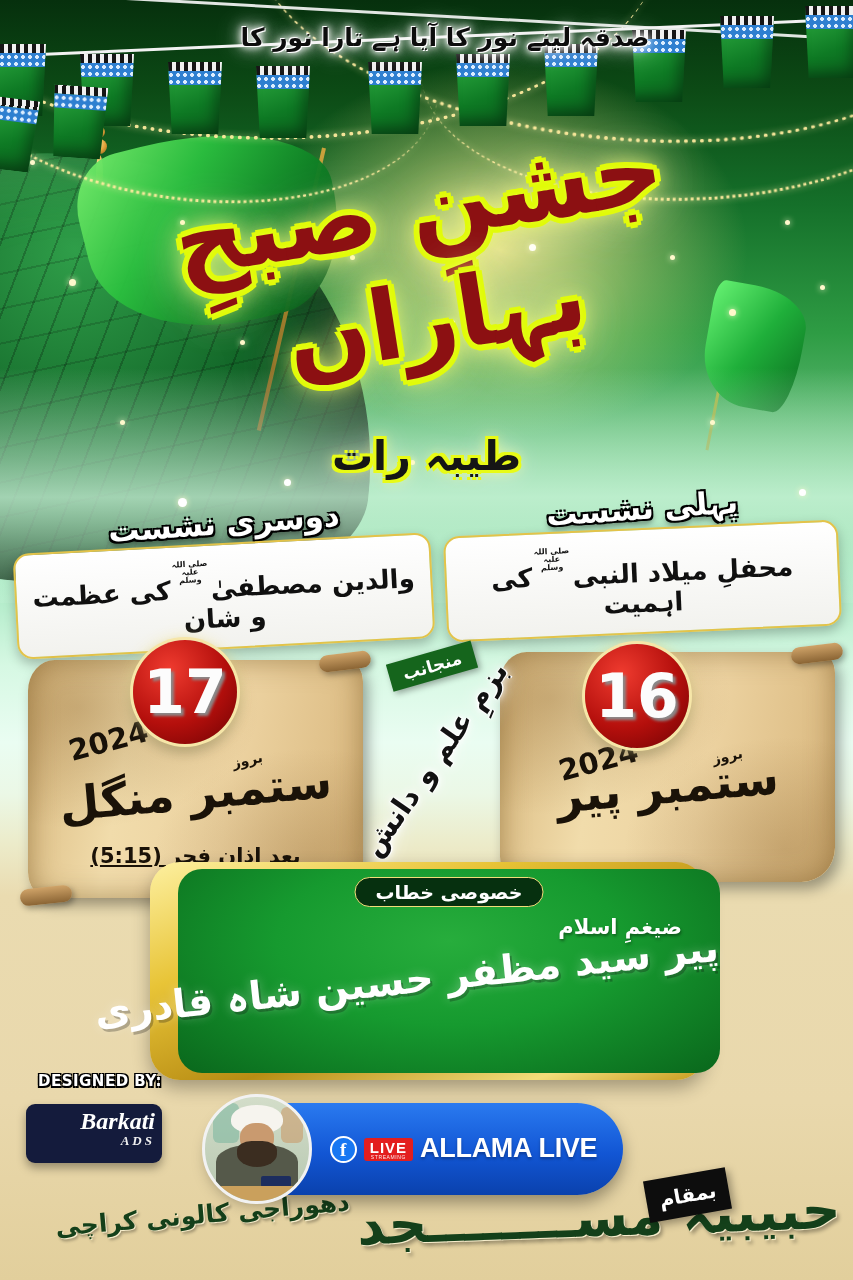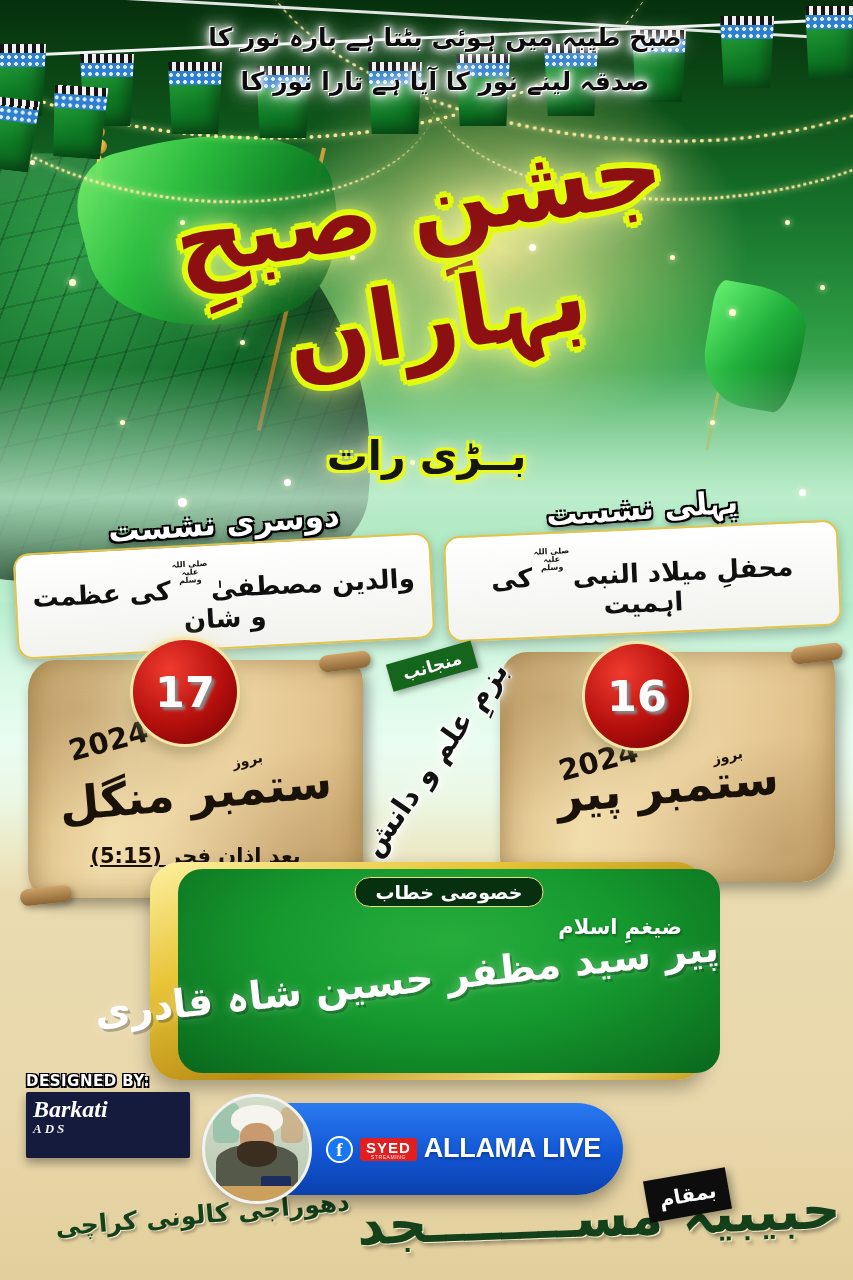--- a/index.html
+++ b/index.html
@@ -115,21 +115,21 @@
   .scroll::before, .scroll::after { content:""; position:absolute; width:52px; height:17px; border-radius:9px;
     background:linear-gradient(#cfa368,#8a6434); box-shadow:2px 3px 6px rgba(0,0,0,.35); }
   .scroll::before { right:-8px; top:-7px; transform:rotate(-7deg); }
   .scroll::after  { left:-8px; bottom:-6px; transform:rotate(-6deg); }
   .scroll-16 { left:500px; top:652px; width:335px; height:230px; }
   .scroll-17 { left:28px;  top:660px; width:335px; height:238px; }
   .day-circle { position:absolute; width:104px; height:104px; border-radius:50%; z-index:8;
     background:radial-gradient(circle at 35% 28%, #ef3b2f, #b40f0c 55%, #790405 92%);
     box-shadow:0 0 0 3px #f6e6a8, 0 0 16px rgba(255,240,160,.85), 0 6px 14px rgba(0,0,0,.4);
     display:flex; align-items:center; justify-content:center; }
-  .day-num { color:#fcfcfc; font-weight:bold; font-size:43px; text-shadow:3px 3px 3px #8a8a8a; }
+  .day-num { color:#fcfcfc; font-weight:bold; font-size:60px; text-shadow:3px 3px 3px #8a8a8a; }
   .c16 { left:85px; top:-8px; } .c17 { left:105px; top:-20px; }
   .sc-year { position:absolute; font-weight:bold; font-size:29px; color:#171008; transform:rotate(-15deg); }
   .sc-month { position:absolute; left:0; width:100%; text-align:center; color:#1a1208; font-weight:bold;
     font-size:46px; transform:rotate(-5deg); }
   .m16 { top:108px; } .m17 { top:106px; }
   .sc-prefix { position:absolute; font-weight:bold; font-size:14px; color:#1a1208; transform:rotate(-12deg); }
   .p16 { right:92px; top:96px; } .p17 { right:100px; top:92px; }
   .sc-time { position:absolute; left:0; width:100%; text-align:center; color:#1a1208; font-weight:bold; font-size:21px; }
   .t16 { top:178px; } .t17 { top:184px;text-decoration:underline; }
 
@@ -150,24 +150,24 @@
   .speech-tag { position:absolute; left:50%; top:8px; transform:translateX(-50%);
     background:#06300f; color:#fff; font-weight:bold; font-size:19px; padding:3px 20px;
     border:1px solid #f3dd7a; border-radius:16px; white-space:nowrap; }
   .speech-honorific { position:absolute; right:38px; top:46px; color:#fff; font-weight:bold; font-size:21px;
     text-shadow:1px 2px 3px rgba(0,0,0,.4); }
   .speaker-name { position:absolute; left:0; top:84px; width:100%; text-align:center;
     transform:rotate(-6deg); color:#fff; font-weight:bold; font-size:39px; white-space:nowrap;
     text-shadow:2px 3px 0 rgba(0,0,0,.25), 0 0 12px rgba(255,255,255,.35); }
 
   
-  .designer { left:26px; top:1072px; width:164px; z-index:10; text-align:left; }
+  .designer { left:26px; top:1072px; width:136px; z-index:10; text-align:right; }
   .designer-heading { color:#fff; font-weight:bold; font-size:15px; letter-spacing:.5px;
     text-shadow:1.5px 1.5px 0 #000, -1.5px -1.5px 0 #000, 1.5px -1.5px 0 #000, -1.5px 1.5px 0 #000; }
-  .designer-box { margin-top:2px; background:#141b3c; border-radius:2px; padding:5px 7px 21px;
+  .designer-box { margin-top:14px; background:#141b3c; border-radius:9px; padding:5px 7px 14px;
     box-shadow:0 5px 10px rgba(0,0,0,.35); }
   .designer-name { color:#fff; font-family:"Liberation Serif", serif; font-style:italic; font-weight:bold; font-size:24px; line-height:1; }
   .designer-sub { color:#f0f0f0; font-family:"Liberation Serif", serif; font-style:italic; font-weight:bold;
     font-size:13px; letter-spacing:3px; line-height:1.2; }
   .designer-phone { margin-top:4px; background:#fff; border-radius:11px; padding:2px 4px;
     color:#0d0d0d; font-weight:bold; font-size:15.5px; letter-spacing:.5px; box-shadow:inset 0 0 3px rgba(0,0,0,.4); }
 
   
   .live-pill { left:208px; top:1103px; width:415px; height:92px; z-index:10; border-radius:46px;
     background:linear-gradient(180deg,#2a7af0 0%, #1256d4 55%, #0a41ad 100%);
@@ -239,26 +239,25 @@
   <div class="flag" style="left:368px; top:62px;"></div>
   <div class="flag" style="left:456px; top:54px;"></div>
   <div class="flag" style="left:544px; top:44px;"></div>
   <div class="flag" style="left:632px; top:30px;"></div>
   <div class="flag" style="left:720px; top:16px;"></div>
   <div class="flag" style="left:805px; top:6px;"></div>
   <div class="flag" style="left:-18px; top:98px; transform:rotate(7deg);"></div>
   <div class="flag" style="left:52px;  top:86px; transform:rotate(4deg);"></div>
 
   <div class="abs couplet rtl">
-    <div>صبح طیبہ میں ہوئی بٹتا ہے بارہ نور کا</div>
     <div>صدقہ لینے نور کا آیا ہے تارا نور کا</div>
   </div>
 
   <div class="abs main-title rtl">جشنِ صبحِ بہاراں</div>
-  <div class="abs sub-title rtl">بــڑی رات</div>
+  <div class="abs sub-title rtl">طیبہ رات</div>
 
   <div class="abs session session-right rtl">
     <div class="session-header">پہلی نشست</div>
     <div class="session-box">
       <span>محفلِ میلاد النبی</span><span class="hon-sm">صلی اللہ علیہ وسلم</span><span>کی اہمیت</span>
     </div>
   </div>
   <div class="abs session session-left rtl">
     <div class="session-header">دوسری نشست</div>
     <div class="session-box">
@@ -318,21 +317,21 @@
       <div class="av-turban"></div>
       <div class="av-face"></div>
       <div class="av-beard"></div>
       <div class="av-laptop"></div>
       <div class="av-desk"></div>
     </div>
     <div class="live-content">
       <div class="live-row1">
         <span class="fb-circle">f</span>
         <span class="live-badge">
-          <span class="live-word">SYED</span>
+          <span class="live-word">LIVE</span>
           <span class="streaming-word">STREAMING</span>
         </span>
         <span class="live-name">ALLAMA LIVE</span>
       </div>
     </div>
   </div>
 
   <div class="abs venue-tag rtl">بمقام</div>
   <div class="abs venue-masjid rtl">حبیبیہ مســــــــجد</div>
   <div class="abs venue-address rtl">دھوراجی کالونی کراچی</div>

